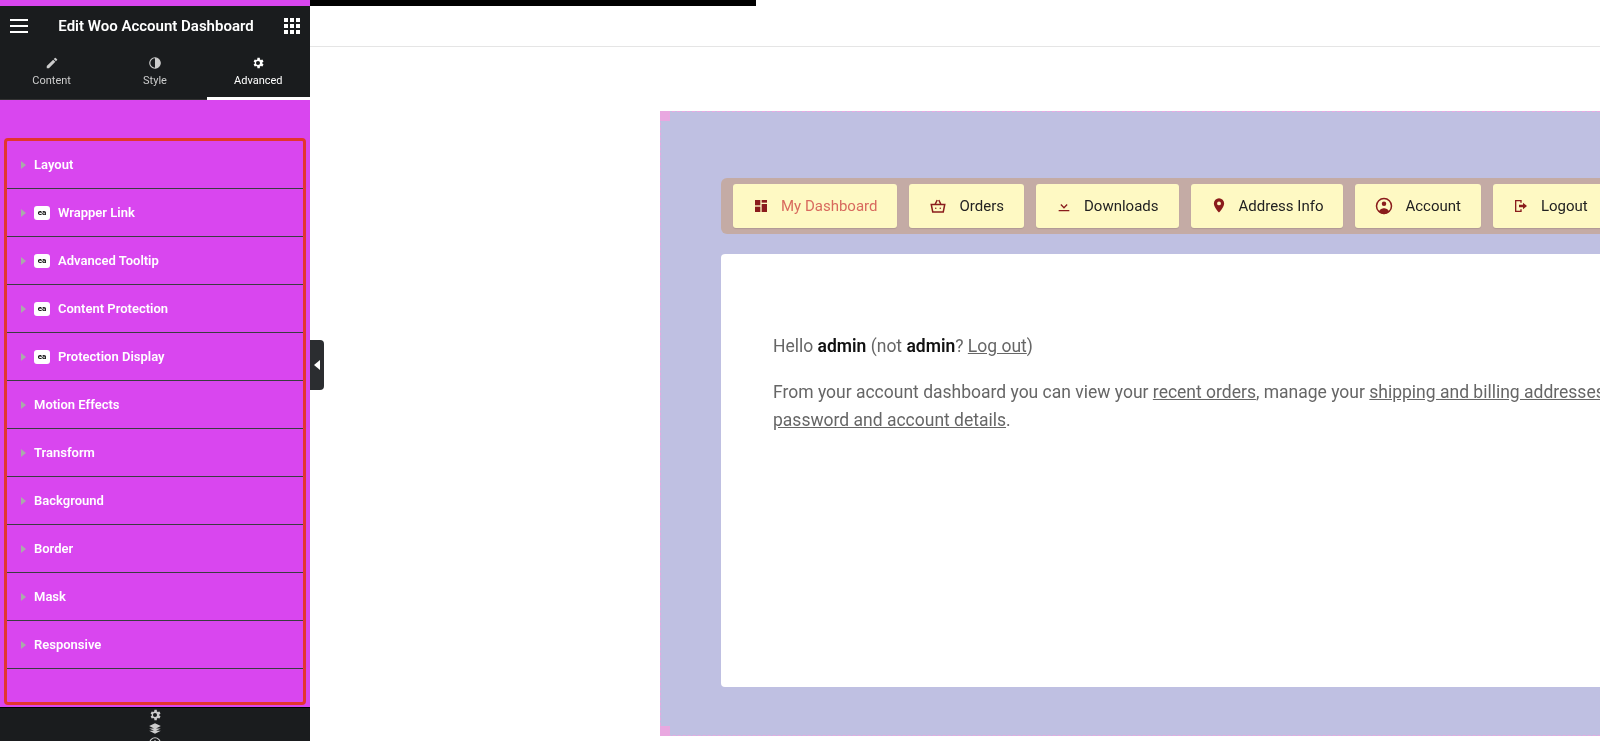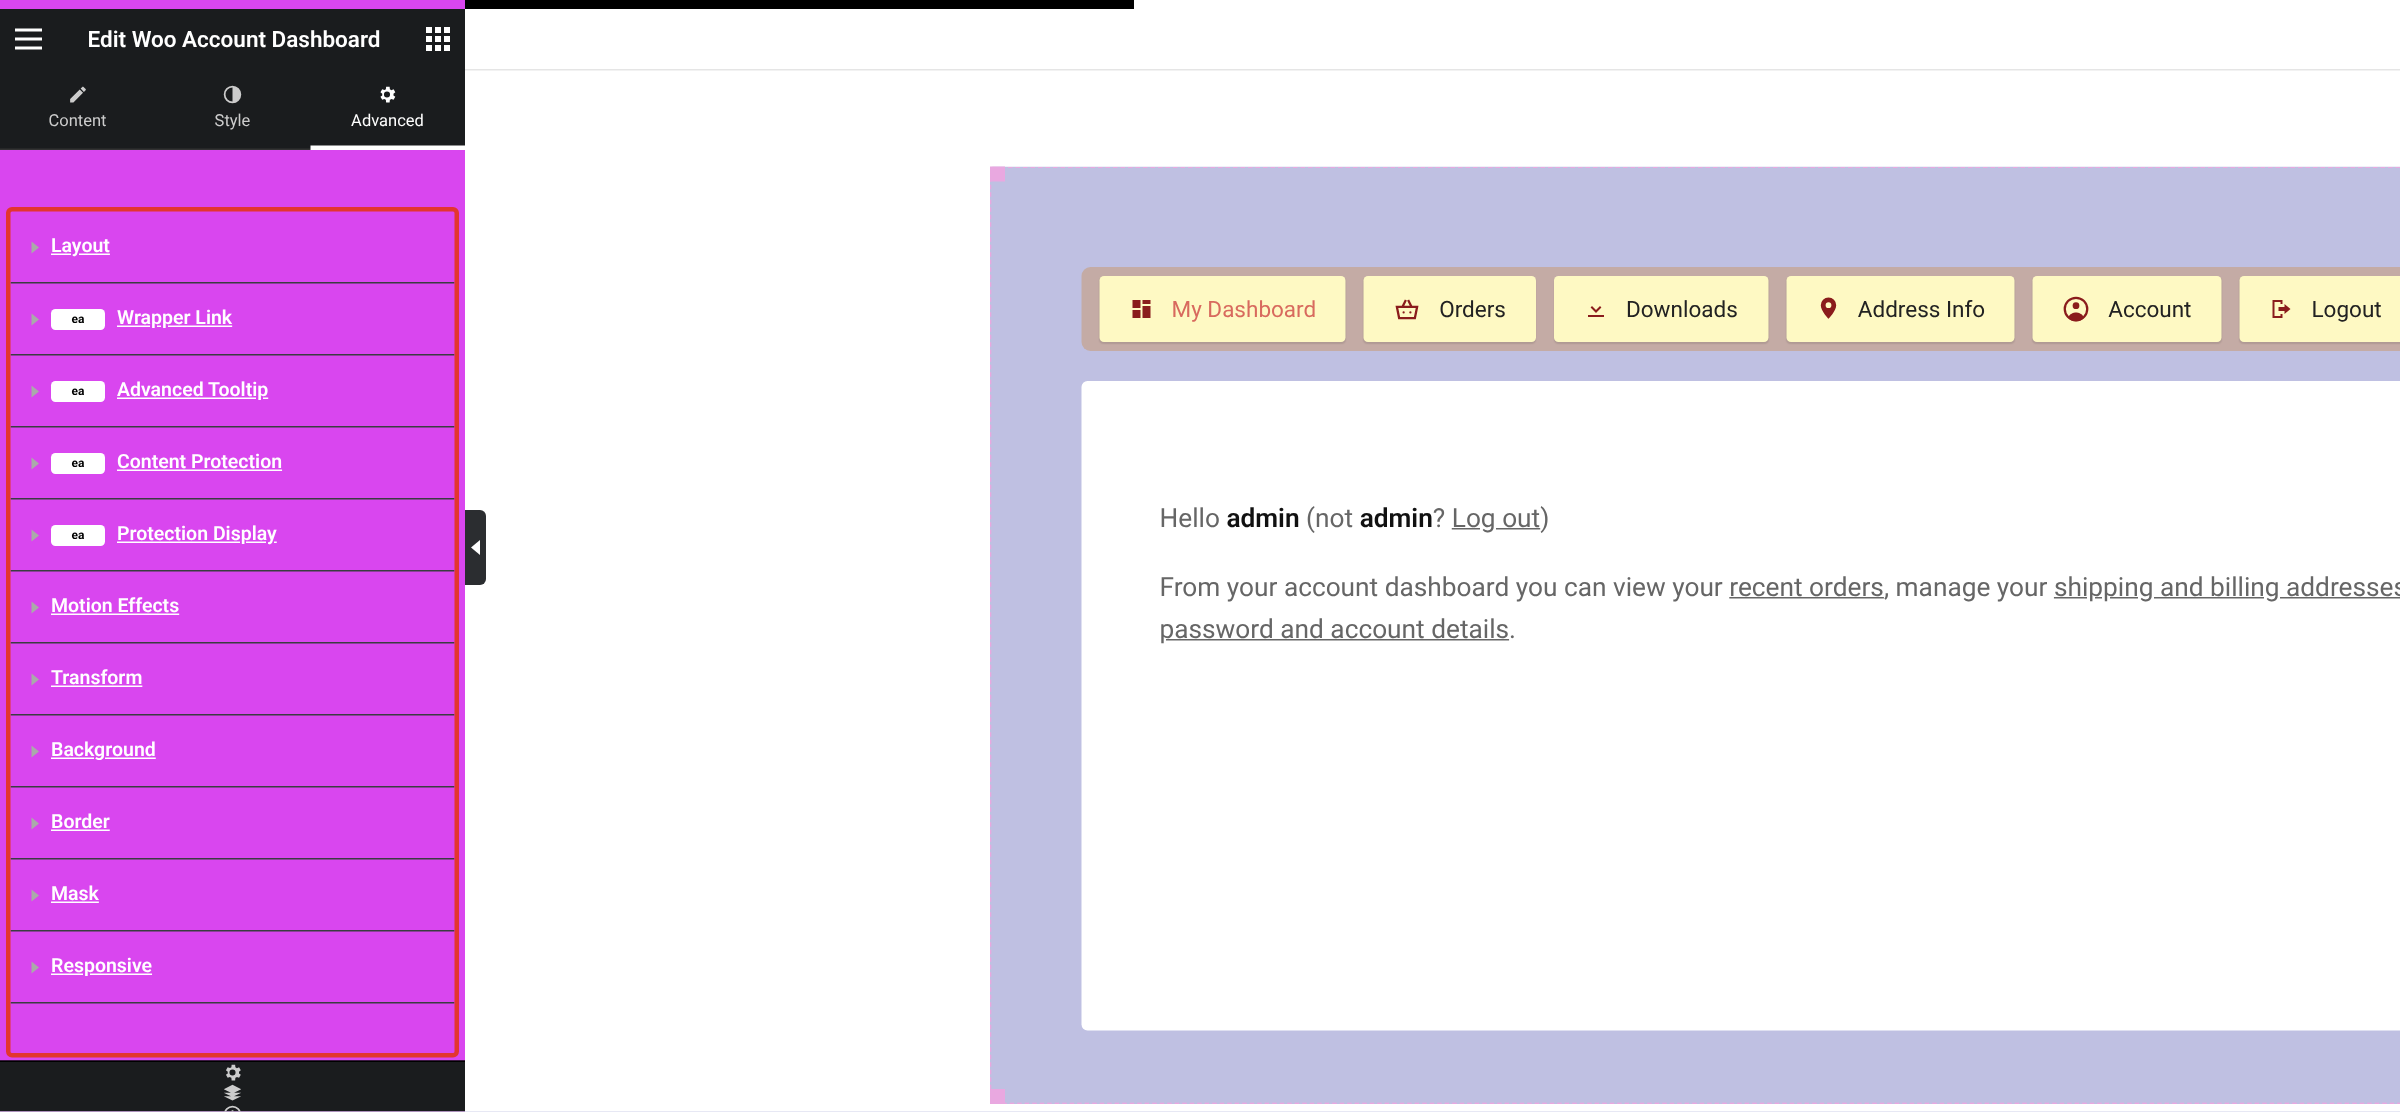--- a/index.html
+++ b/index.html
@@ -16,23 +16,23 @@
   .sb-header .grid-icon { width:16px; height:16px; display:grid; grid-template-columns:repeat(3,4px); grid-template-rows:repeat(3,4px); gap:2px; cursor:pointer;}
   .sb-header .grid-icon span{ background:#fff; width:4px; height:4px;}
 
   .subnav { display:flex; background:#1a1c1e; border-bottom:1px solid #333; }
   .subnav .subtab { flex:1; text-align:center; padding:10px 16px 12px; color:#ccc; font-size:11px; cursor:pointer; position:relative;}
   .subnav .subtab .ic { display:block; margin:0 auto 4px; }
   .subnav .subtab.active { color:#fff; }
   .subnav .subtab.active::after { content:""; position:absolute; left:0; right:0; bottom:-1px; height:3px; background:#fff;}
 
   .panels { flex:1; overflow:auto; border:3px solid #e3352f; border-radius:4px; margin:38px 4px 2px 4px; }
-  .panel-item { display:flex; align-items:center; gap:8px; padding:16px 14px; color:#fff; font-size:13px; font-weight:600; border-bottom:1px solid #3a3d40; cursor:pointer;text-decoration:underline;}
+  .panel-item { display:flex; align-items:center; gap:8px; padding:16px 14px; color:#fff; font-size:13px; font-weight:600; border-bottom:1px solid #3a3d40; cursor:pointer;}
   .panel-item .chev { width:0; height:0; border-top:4px solid transparent; border-bottom:4px solid transparent; border-left:5px solid #aaa; flex-shrink:0;}
-  .panel-item .ea { display:inline-flex; align-items:center; justify-content:center; width:36px; height:14px; background:#fff; color:#000; border-radius:3px; font-size:8px; font-weight:700; flex-shrink:0;}
+  .panel-item .ea { display:inline-flex; align-items:center; justify-content:center; width:16px; height:14px; background:#fff; color:#000; border-radius:3px; font-size:8px; font-weight:700; flex-shrink:0;}
 
   .sb-footer { height:34px; background:#1a1c1e; display:flex; align-items:center; border-top:1px solid #000;flex-direction:column;}
   .sb-footer .fcell { flex:1; display:flex; align-items:center; justify-content:center; height:100%; cursor:pointer; color:#ccc;}
   .sb-footer .update { flex:0 0 108px; background:#e9bfe7; color:#222; font-size:12px; display:flex; align-items:center; justify-content:center; gap:22px; height:100%;}
   .sb-footer .update .caret-up { width:0;height:0;border-left:5px solid transparent;border-right:5px solid transparent;border-bottom:6px solid #555;}
 
   
   .canvas { position:absolute; top:46px; left:310px; right:0; bottom:0; background:#fff; border-top:1px solid #e5e5e5; }
   .toggle-handle { position:absolute; top:340px; left:310px; width:14px; height:50px; background:#2b2d30; border-radius:0 4px 4px 0; display:flex; align-items:center; justify-content:center; cursor:pointer; z-index:5;}
   .toggle-handle .chev-l { width:0;height:0;border-top:5px solid transparent;border-bottom:5px solid transparent;border-right:6px solid #fff;}

